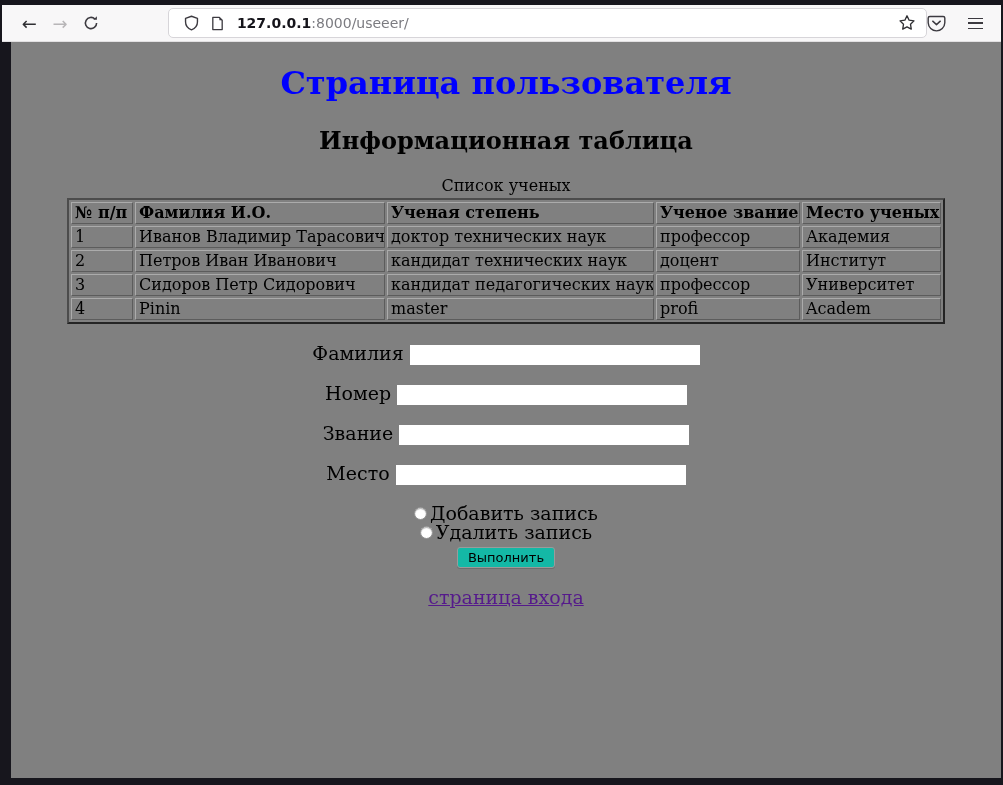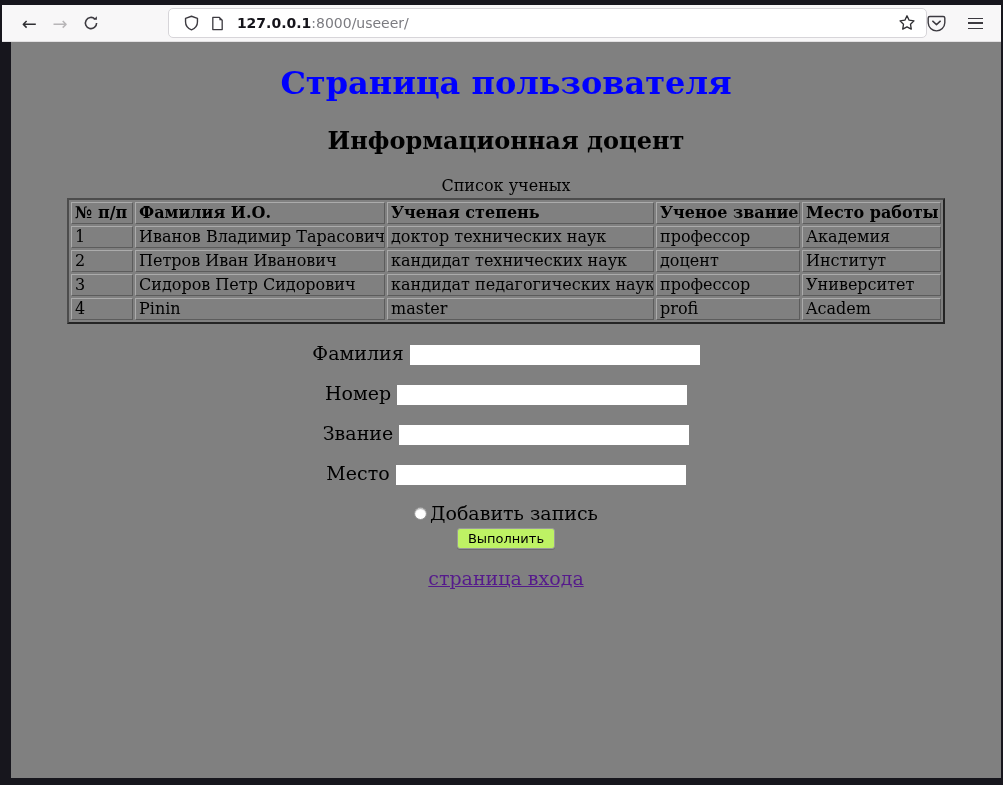--- a/index.html
+++ b/index.html
@@ -38,21 +38,21 @@
   th{font-weight:bold;text-align:left;}
   td{text-align:left;}
   col.c1{width:62px;} col.c2{width:250px;} col.c3{width:267px;} col.c4{width:144px;} col.c5{width:139px;}
 
   .form-area{font-size:19px;}
   .field-row{margin:19px 0 0;height:21px;line-height:21px;}
   .txt{width:290px;height:20px;border:none;background:#fff;margin-left:6px;vertical-align:middle;font-family:"DejaVu Serif",serif;font-size:15px;padding:0 3px;}
   .radios{margin-top:20px;}
   .radio-row{height:19px;line-height:19px;}
   input[type=radio]{appearance:none;-webkit-appearance:none;width:13px;height:13px;border-radius:50%;background:#fff;border:1px solid #909090;box-shadow:inset 0 1px 1px rgba(0,0,0,.3);vertical-align:middle;margin:0 3px 3px 0;}
-  .exec{margin-top:5px;font-family:"DejaVu Sans",sans-serif;font-size:13px;background:#bef264;border:1px solid #9a9a9a;border-radius:3px;padding:2px 10px;color:#000;cursor:pointer;box-shadow:0 1px 0 rgba(0,0,0,.15);}
+  .exec{margin-top:5px;font-family:"DejaVu Sans",sans-serif;font-size:13px;background:#14b8a6;border:1px solid #9a9a9a;border-radius:3px;padding:2px 10px;color:#000;cursor:pointer;box-shadow:0 1px 0 rgba(0,0,0,.15);}
   .linkline{margin:18px 0 0;}
   .linkline a{color:var(--link-color);font-size:19px;}
 </style>
 </head>
 <body>
 
 <div class="frame">
 
   <div class="chrome">
     <button class="navbtn">←</button>
@@ -94,38 +94,38 @@
           </svg>
       </span>
       <span style="display:flex;">
           <span class="menu-bars"></span>
         </span>
     </div>
   </div>
 
   <div class="page">
     <h1>Страница пользователя</h1>
-    <h2>Информационная доцент</h2>
+    <h2>Информационная таблица</h2>
 
     <div class="caption">Список ученых</div>
     <table>
       <colgroup>
           <col class="c1">
           <col class="c2">
           <col class="c3">
           <col class="c4">
           <col class="c5">
         </colgroup>
       <thead>
           <tr>
             <th>№ п/п</th>
             <th>Фамилия И.О.</th>
             <th>Ученая степень</th>
             <th>Ученое звание</th>
-            <th>Место работы</th>
+            <th>Место ученых</th>
           </tr>
         </thead>
       <tbody>
           <tr>
             <td>1</td>
             <td>Иванов Владимир Тарасович</td>
             <td>доктор технических наук</td>
             <td>профессор</td>
             <td>Академия</td>
           </tr>
@@ -155,20 +155,21 @@
 
     <div class="form-area">
       <div>
           <p class="field-row"><label>Фамилия</label><input type="text" class="txt" placeholder="" style=""></p>
           <p class="field-row"><label>Номер</label><input type="text" class="txt" placeholder="" style=""></p>
           <p class="field-row"><label>Звание</label><input type="text" class="txt" placeholder="" style=""></p>
           <p class="field-row"><label>Место</label><input type="text" class="txt" placeholder="" style=""></p>
         </div>
       <div class="radios">
           <div class="radio-row"><input type="radio" name="operation" style=""><span>Добавить запись</span></div>
+          <div class="radio-row"><input type="radio" name="operation" style=""><span>Удалить запись</span></div>
         </div>
       <div>
         <button class="exec">Выполнить</button>
       </div>
     </div>
 
     <p class="linkline">
       <a href="#">страница входа</a>
     </p>
   </div>

